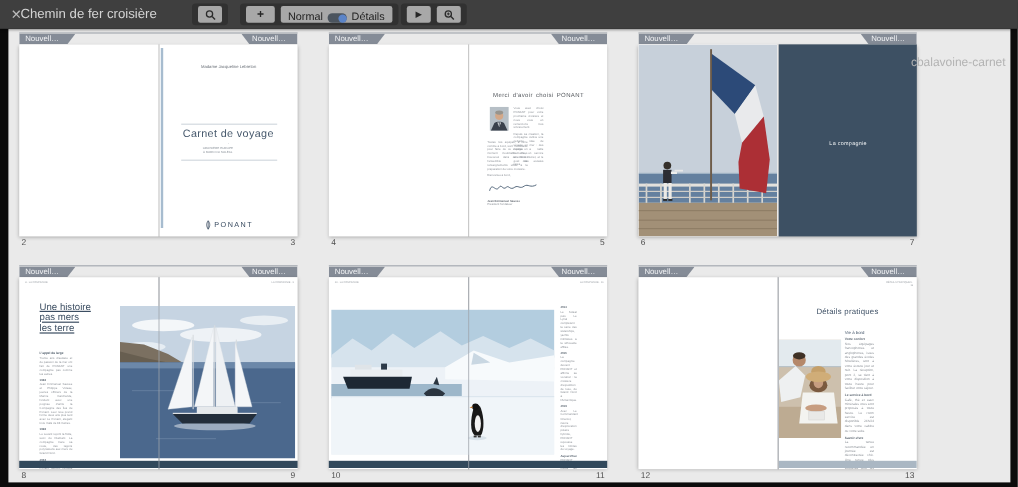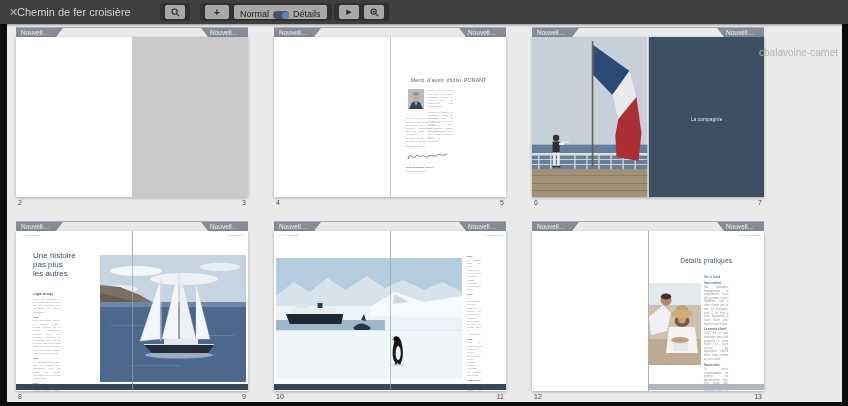--- a/index.html
+++ b/index.html
@@ -64,21 +64,21 @@
   .s3-title { position:absolute; left:0; top:80px; width:231px; text-align:center; font-size:9px; color:#f2f4f6; letter-spacing:.5px; transform:scale(.5); transform-origin:0 0; }
 
   
   .hdr { z-index:8; color:#9ba0a6; }
   .hdr-l { left:5px; top:3px; width:70px; text-align:left; }
   .hdr-r { right:3px; top:3px; width:70px; text-align:right; transform-origin:100% 0; }
   .photo { position:absolute; z-index:4; }
   .foot { position:absolute; left:0; top:153px; width:232px; height:6px; background:#32495c; z-index:5; }
   .foot-light { position:absolute; left:0; top:153px; width:100%; height:6px; background:#aab7c3; z-index:5; }
 
-  .s4-title { position:absolute; left:17px; top:21px; font-size:8px; line-height:1.12; color:#3c4e62; }
+  .s4-title { position:absolute; left:17px; top:21px; font-size:8px; line-height:1.12; color:#3c4e62;text-decoration:underline; }
   .s4-col { left:17px; top:62px; width:68px; }
   .s4-sub { font-weight:bold; color:#4a5866; font-size:6.5px; margin-bottom:2px; }
 
   .s5-col { left:76px; top:24px; width:34px; }
 
   .s6-title { position:absolute; left:0; top:26px; width:100%; text-align:center; font-size:6.5px; color:#3e5065; letter-spacing:.2px; }
   .s6-sub { font-size:8px; font-weight:normal; color:#3e5065; margin-bottom:3px; }
   .s6-col { left:55px; top:44px; width:54px; }
 
   svg { display:block; }
@@ -141,20 +141,38 @@
       <div class="tabs-row">
         <div class="tab l">
             <span>Nouvell…</span>
           </div>
         <div class="tab r">
             <span>Nouvell…</span>
           </div>
       </div>
       <div class="pages">
         <div class="page"></div>
+        <div class="page">
+          <div class="s1-band"></div>
+          <div class="s1-recipient">Madame Jacqueline Lebreton</div>
+          <div class="rule" style="left:18px;top:66px;width:80px"></div>
+          <div class="s1-title">Carnet de voyage</div>
+          <div class="s1-dot">·</div>
+          <div class="s1-sub">
+            <div>CROISIÈRE EUROPE</div>
+            <div>À BORD DU SOLÉAL</div>
+          </div>
+          <div class="rule" style="left:18px;top:96px;width:80px"></div>
+          <div class="s1-logo">
+            <svg width="7" height="9" viewBox="0 0 8 9">
+                <path d="M4,0.5 C2,3 2,5.5 4,8.5 M4,0.5 C6,3 6,5.5 4,8.5 M4,0.5 L4,8.5" fill="none" stroke="#3a4c61" stroke-width=".7"></path>
+              </svg>
+            <span>PONANT</span>
+          </div>
+        </div>
       </div>
       <div class="numbers">
         <span class="pn l">2</span>
         <span class="pn r">3</span>
       </div>
     </div>
 
     <div class="spread" style="left:267px;top:3px">
       <div class="tabs-row">
         <div class="tab l">
@@ -266,22 +284,22 @@
           </div>
         <div class="tab r">
             <span>Nouvell…</span>
           </div>
       </div>
       <div class="pages">
         <div class="page">
           <div class="mcol sc35 hdr hdr-l">8 · LA COMPAGNIE</div>
           <div class="s4-title">
             <div>Une histoire</div>
-            <div>pas plus</div>
-            <div>les autres</div>
+            <div>pas mers</div>
+            <div>les terre</div>
           </div>
           <div class="mcol sc40 s4-col">
             <div class="s4-sub">L'appel du large</div>
             <p>Trente ans d'audace et de passion de la mer ont fait de PONANT une compagnie pas comme les autres.</p>
             <div class="mhead">1988</div>
             <p>Jean Emmanuel Sauvée et Philippe Videau, jeunes officiers de la Marine marchande, fondent avec une poignée d'amis la Compagnie des Îles du Ponant. Leur rêve prend forme deux ans plus tard avec Le Ponant, élégant trois-mâts de 88 mètres.</p>
             <div class="mhead">1998</div>
             <p>Le Levant rejoint la flotte, suivi du Diamant. La compagnie trace sa route, des lagons polynésiens aux mers du Grand Nord.</p>
             <div class="mhead">2004</div>
             <p>La Compagnie du Ponant devient l'unique armateur français de navires de croisière et prépare une nouvelle génération de yachts.</p>

